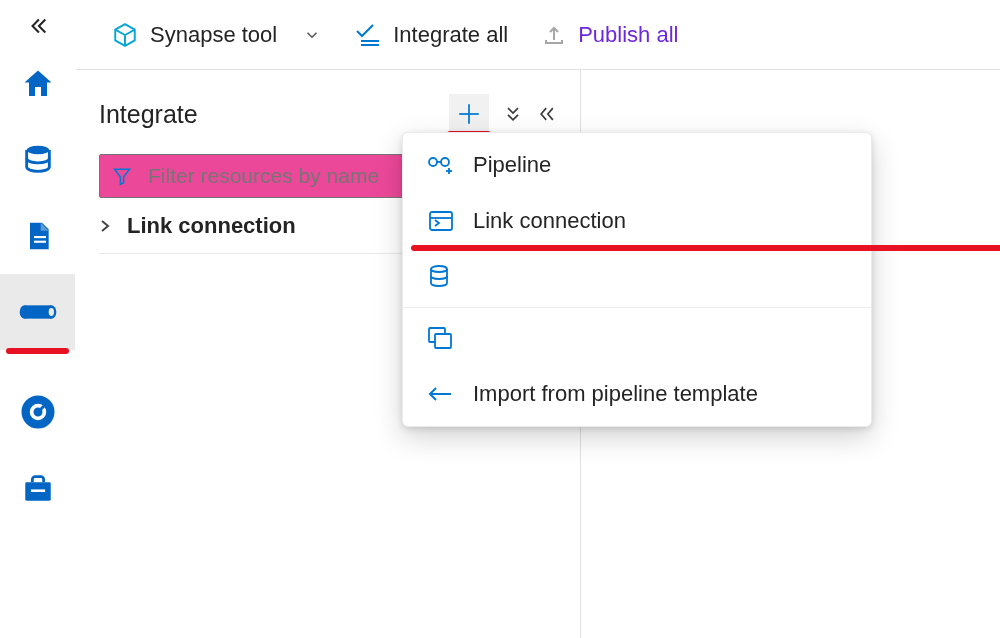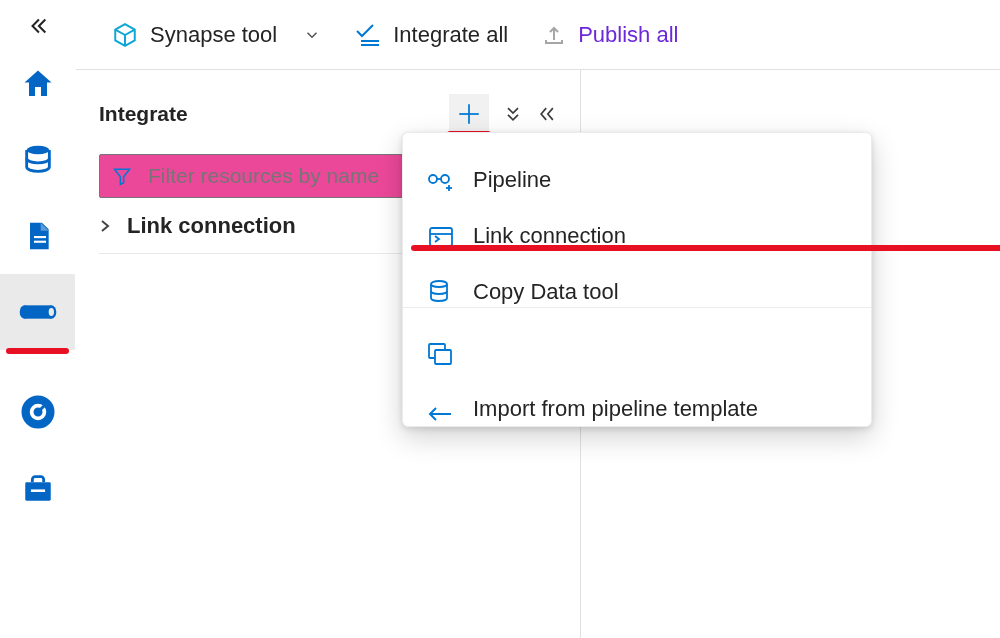--- a/index.html
+++ b/index.html
@@ -78,21 +78,21 @@
     width: 505px;
     border-right: 1px solid #e1e1e1;
     padding: 0 23px;
     position: relative;
   }
   .panel-header {
     display: flex; align-items: center; justify-content: space-between;
     margin-top: 24px; margin-bottom: 20px;
   }
   .panel-title {
-    font-size: 21px; font-weight: 700;
+    font-size: 25px; font-weight: 400;
   }
   .panel-actions {
     display: flex; align-items: center; gap: 14px;
     position: relative;
   }
   .plus-btn {
     width: 40px; height: 40px;
     background: #f1f1f1;
     display: flex; align-items: center; justify-content: center;
     color: #0078d4;
@@ -133,21 +133,21 @@
     top: 62px; left: 326px;
     width: 470px;
     background: #fff;
     border: 1px solid #ebebeb;
     border-radius: 6px;
     box-shadow: 0 10px 28px rgba(0,0,0,0.18), 0 2px 6px rgba(0,0,0,0.12);
     z-index: 50;
     padding: 4px 0;
   }
   .menu-item {
-    display: flex; align-items: flex-end; gap: 18px;
+    display: flex; align-items: center; gap: 18px;
     height: 56px;
     padding: 0 24px;
     font-size: 22px;
     cursor: pointer;
     position: relative;
   }
   .menu-item .mi-icon { width: 28px; display:flex; color:#0078d4; }
   .menu-divider { height: 1px; background: #ececec; margin: 2px 0; }
   .menu-underline {
     position: absolute;
@@ -325,21 +325,20 @@
             <div class="menu-underline"></div>
           </div>
           <div class="menu-item">
             <span class="mi-icon">
                 <svg width="24" height="26" viewBox="0 0 24 26" fill="none" stroke="#0078d4" stroke-width="1.8">
                   <ellipse cx="12" cy="5" rx="8" ry="3"></ellipse>
                   <path d="M4 5v14c0 1.7 3.6 3 8 3s8-1.3 8-3V5"></path>
                   <path d="M4 12c0 1.7 3.6 3 8 3s8-1.3 8-3"></path>
                 </svg>
               </span>
-            <span>Copy Data tool</span>
           </div>
           <div class="menu-divider"></div>
           <div class="menu-item">
             <span class="mi-icon">
                 <svg width="26" height="24" viewBox="0 0 26 24" fill="none" stroke="#0078d4" stroke-width="1.8">
                   <rect x="2" y="2" width="16" height="14" rx="1"></rect>
                   <rect x="8" y="8" width="16" height="14" rx="1" fill="#fff"></rect>
                 </svg>
               </span>
           </div>

